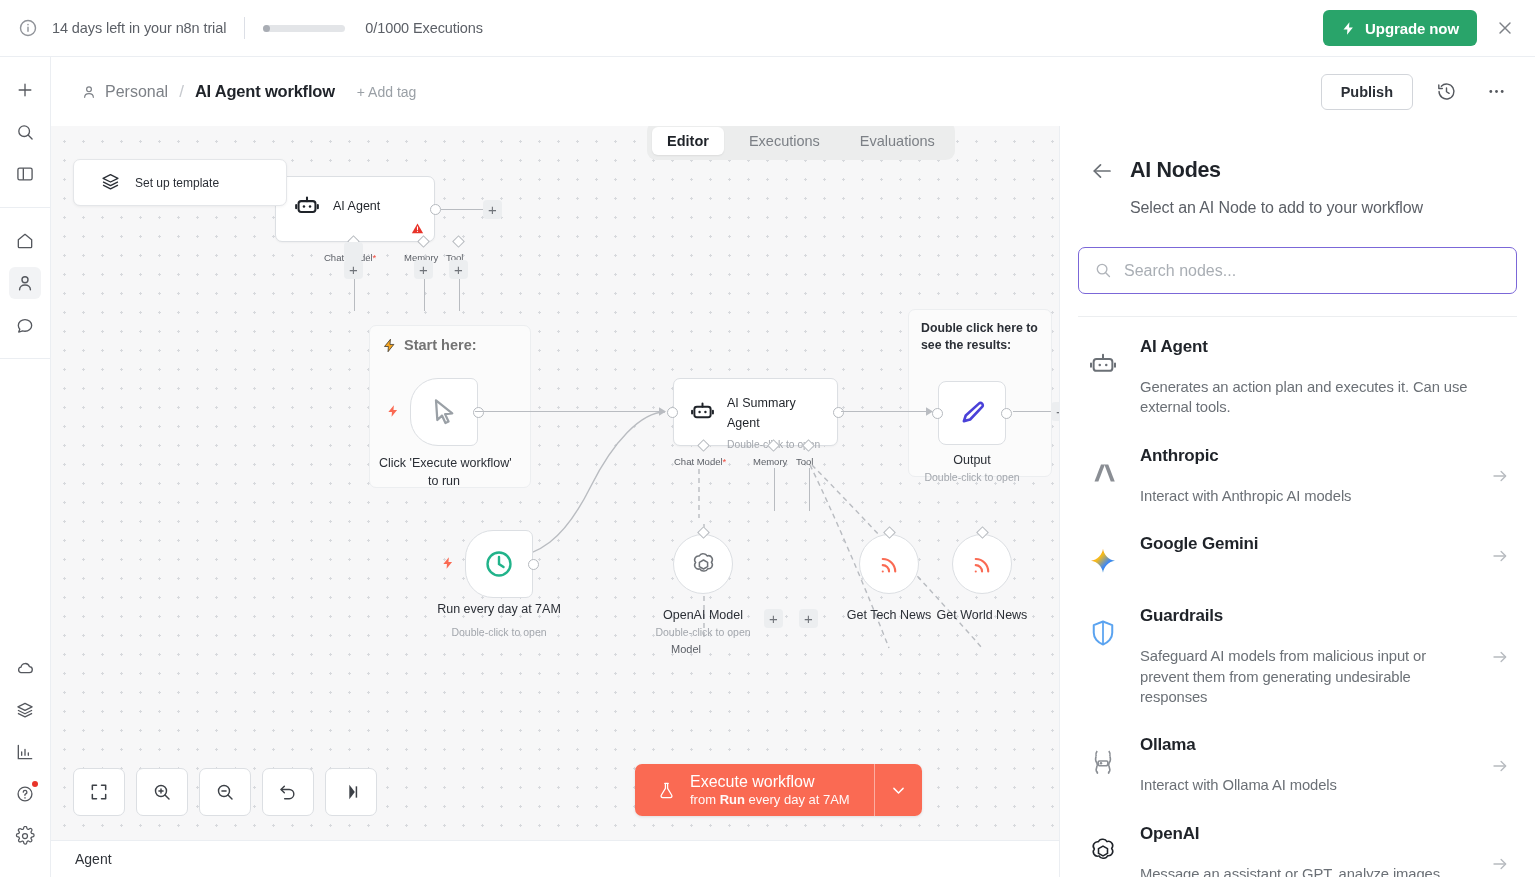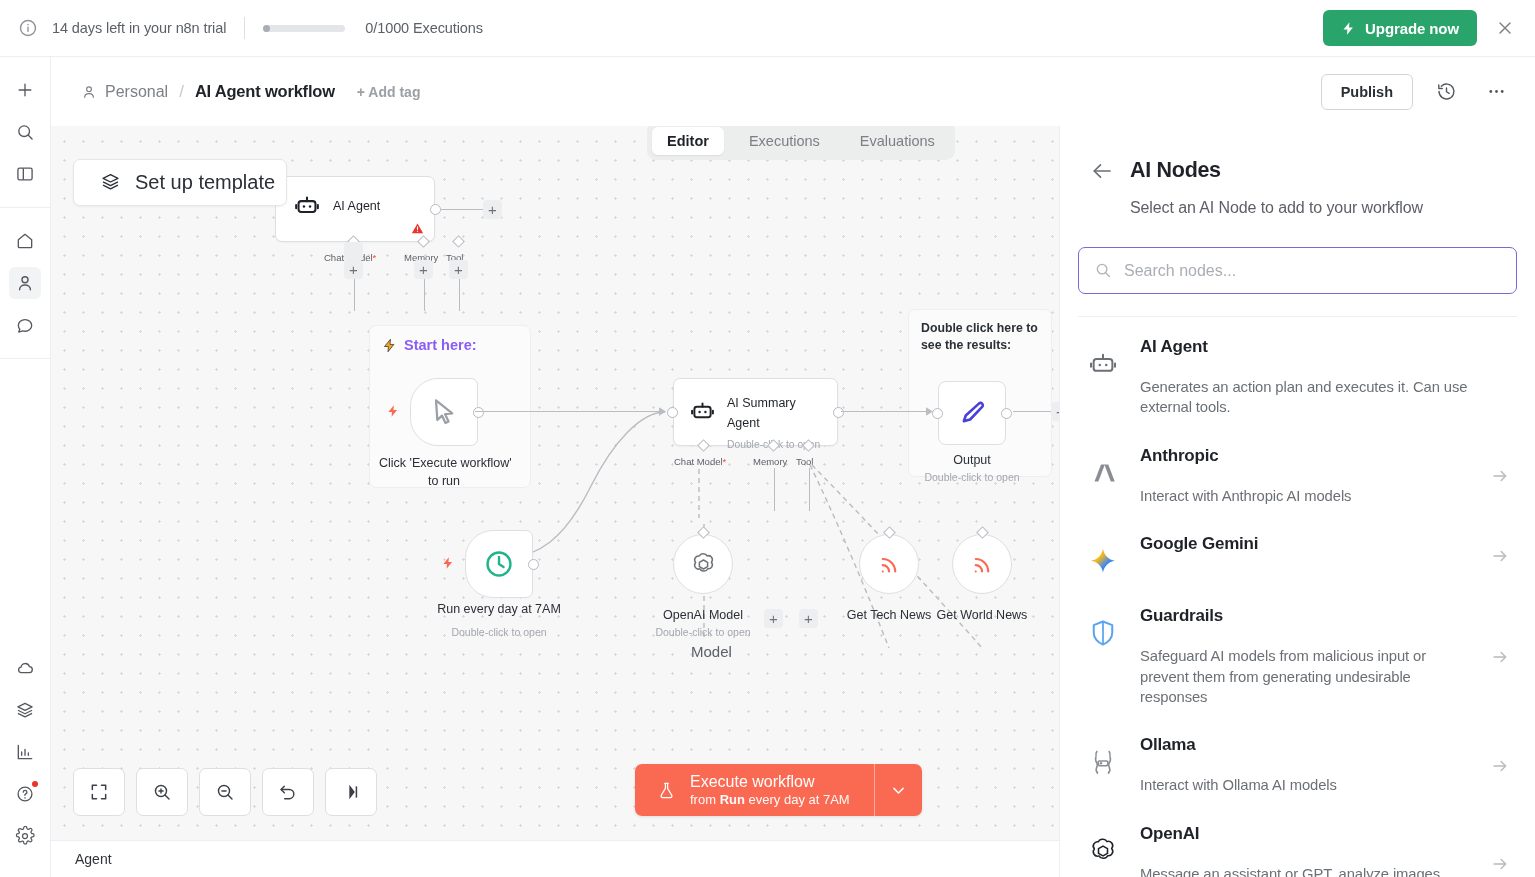--- a/index.html
+++ b/index.html
@@ -57,21 +57,21 @@
   
   .wf-header {
     position: absolute; left: 51px; top: 57px; width: 1484px; height: 69px;
     background: #fff; display: flex; align-items: center; padding: 0 22px 0 30px;
     z-index: 6;
   }
   .bc-personal { display: flex; align-items: center; gap: 8px; color: #7d8187; font-size: 16px; cursor: pointer; }
   .bc-personal svg { width: 16px; height: 16px; }
   .bc-slash { color: #c6c9ce; margin: 0 11px; font-size: 17px; }
   .bc-title { color: #1f2329; font-size: 16.5px; font-weight: 600; letter-spacing: -0.2px; cursor: pointer; }
-  .bc-addtag { color: #9aa0a6; font-size: 14px; margin-left: 22px; cursor: pointer; font-weight: bold; }
+  .bc-addtag { color: #9aa0a6; font-size: 14px; margin-left: 22px; cursor: pointer; }
   .wf-spacer { flex: 1; }
   .publish-btn {
     height: 36px; padding: 0 19px; border: 1px solid #d2d5da; border-radius: 6px;
     background: #fff; color: #2b2f36; font-size: 14.5px; font-weight: 700; cursor: pointer;
   }
   .hdr-icon-btn { width: 34px; height: 34px; margin-left: 16px; display: flex; align-items: center; justify-content: center; color: #55585e; cursor: pointer; border-radius: 6px; }
   .hdr-icon-btn svg { width: 21px; height: 21px; }
 
   
   .canvas {
@@ -94,21 +94,21 @@
     background: #eceded; border-radius: 9px; padding: 5px;
     display: flex; gap: 10px; justify-content: space-between;
   }
   .tab { padding: 6px 15px; border-radius: 6px; font-size: 14.5px; color: #7c8086; cursor: pointer; font-weight: 400; }
   .tab.active { background: #fff; color: #1f2329; font-weight: 700; box-shadow: 0 1px 2px rgba(0,0,0,.07); }
 
   
   .sticky {
     position: absolute; background: #fbfbfb; border: 1px solid #eceef0; border-radius: 7px;
   }
-  .sticky-txt { font-size: 14.5px; color: #8b5cf6; font-weight: 700; }
+  .sticky-txt { font-size: 14.5px; color: #737373; font-weight: 700; }
 
   
   .node { position: absolute; }
   .node-box {
     background: #fff; border: 1px solid #dcdfe3; border-radius: 7px;
     box-shadow: 0 1px 2px rgba(20,25,35,.04);
   }
   .node-label { position: absolute; text-align: center; font-size: 12.5px; color: #2b2f36; white-space: nowrap; }
   .node-sub { position: absolute; text-align: center; font-size: 10.5px; color: #a3a7ad; white-space: nowrap; }
   .port {
@@ -414,21 +414,21 @@
     <div class="plus-chip" style="left:398px; top:134px;">+</div>
 
     <div style="position:absolute; left:22px; top:33px; width:214px; height:47px; background:#fff; border:1px solid #e4e6e9; border-radius:7px; display:flex; align-items:center; gap:14px; padding-left:26px; box-shadow:0 1px 3px rgba(0,0,0,.05); z-index:4;">
       <span style="display:flex">
         <svg width="21" height="21" viewBox="0 0 24 24" fill="none" stroke="#2b2f36" stroke-width="1.5" stroke-linejoin="round">
             <path d="M12 3 3.5 7.2 12 11.4l8.5-4.2z"></path>
             <path d="M3.5 11.3 12 15.5l8.5-4.2"></path>
             <path d="M3.5 15.1 12 19.3l8.5-4.2"></path>
           </svg>
       </span>
-      <span style="font-size:20px; color:#2b2f36; font-weight:400;">Set up template</span>
+      <span style="font-size:12px; color:#2b2f36; font-weight:400;">Set up template</span>
     </div>
 
     <div class="node" style="left:359px; top:252px;">
       <div style="width:68px; height:68px; background:#fff; border:1px solid #dcdfe3; border-radius:28px 7px 7px 28px; display:flex; align-items:center; justify-content:center;">
         <span style="display:flex">
           <svg width="32" height="32" viewBox="0 0 24 24" fill="none" stroke="#9aa0a6" stroke-width="1.7" stroke-linejoin="round">
               <path d="M6 3.2 18.2 13l-5.4.6 2.6 5.6-2.3 1.1-2.6-5.6-3.5 3.3z"></path>
             </svg>
         </span>
       </div>
@@ -483,21 +483,21 @@
       <span class="diamond" style="left:131px; top:63px;"></span>
       <span class="sub-lbl" style="left:123px; top:78px;">Tool</span>
       <div class="conn-line" style="left:135.5px; top:90px; width:1.3px; height:43px;"></div>
     </div>
     <div class="plus-chip" style="left:713px; top:483px;">+</div>
     <div class="plus-chip" style="left:748px; top:483px;">+</div>
 
     <svg style="position:absolute; left:640px; top:340px;" width="30" height="180">
       <path d="M8 3 L8 52 M13 58 L13 175" fill="none" stroke="#b9bcc1" stroke-width="1.4" stroke-dasharray="5 4"></path>
     </svg>
-    <span class="sub-lbl" style="position:absolute; left:640px; top:517px; font-size:15px; color:#5b5f66;">Model</span>
+    <span class="sub-lbl" style="position:absolute; left:620px; top:517px; font-size:11px; color:#5b5f66;">Model</span>
 
     <svg style="position:absolute; left:752px; top:336px;" width="210" height="200">
       <path d="M7 3 C 30 50, 60 120, 86 186" fill="none" stroke="#b9bcc1" stroke-width="1.4" stroke-dasharray="5 4"></path>
       <path d="M9 3 C 60 55, 130 130, 179 186" fill="none" stroke="#b9bcc1" stroke-width="1.4" stroke-dasharray="5 4"></path>
     </svg>
 
     <div class="conn-line" style="left:790px; top:285px; width:88px; height:1.3px;"></div>
     <svg style="position:absolute; left:875px; top:280px;" width="11" height="11" viewBox="0 0 11 11">
         <path d="M0 1.2 7 5.5 0 9.8z" fill="#b9bcc1"></path>
       </svg>

